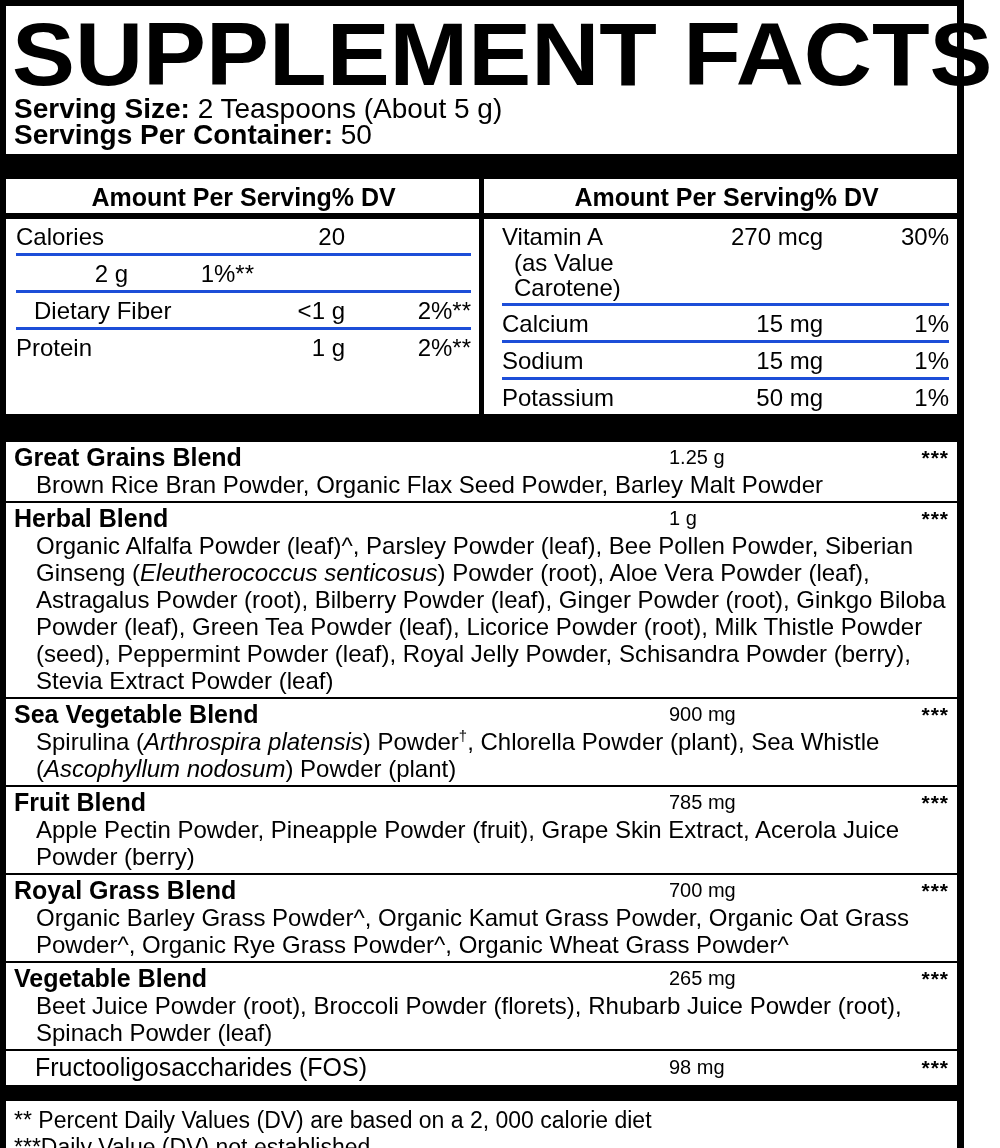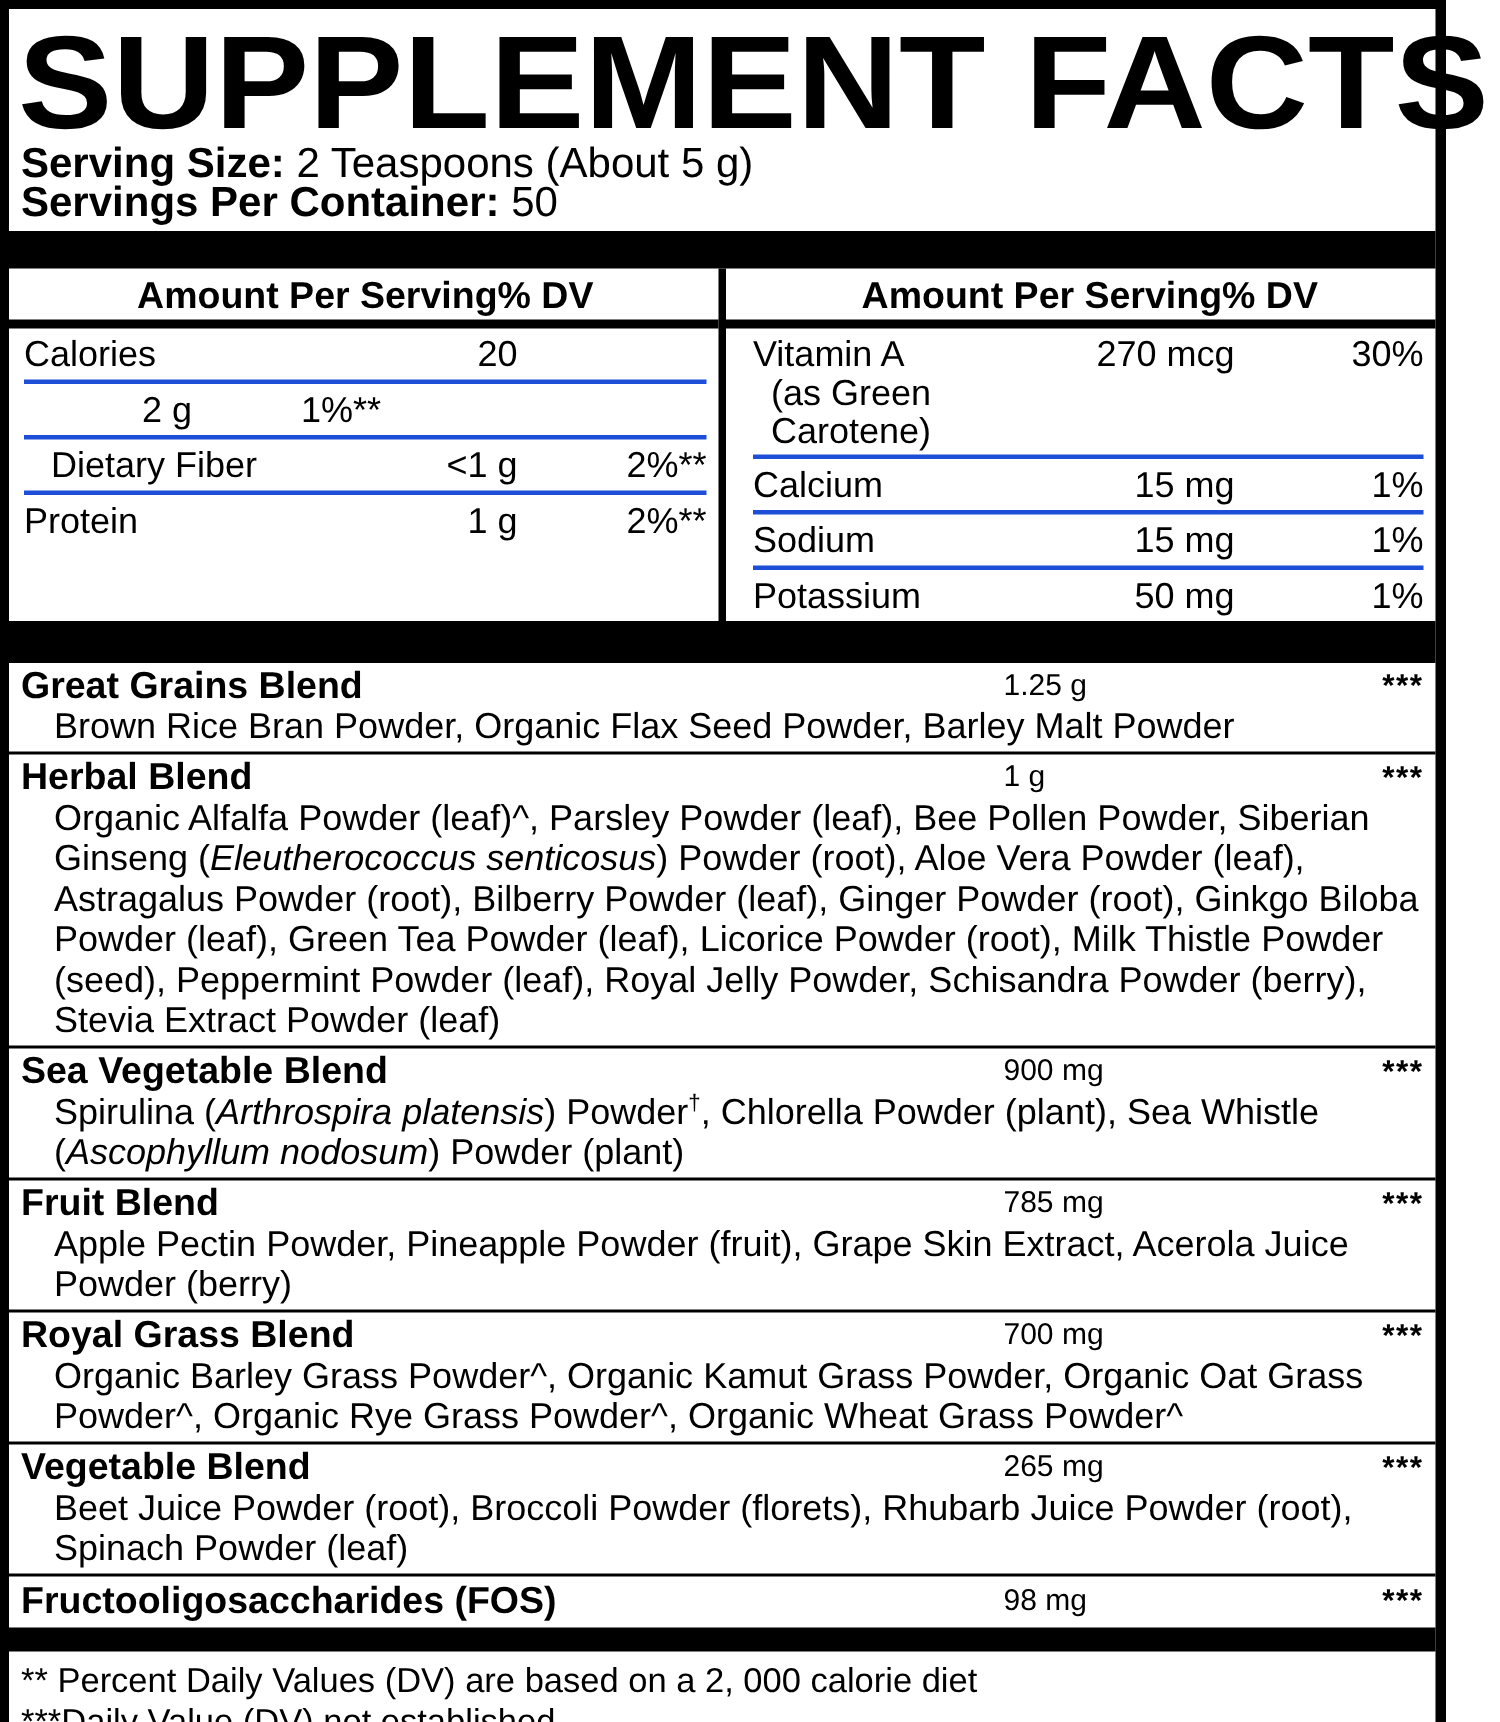--- a/index.html
+++ b/index.html
@@ -60,21 +60,21 @@
   .nrow .lab { flex: 1; }
   .nrow.indent .lab { padding-left: 18px; }
   .nrow .sub { padding-left: 12px; line-height: 25px; }
   .nrow .amt { width: 112px; text-align: right; white-space: nowrap; }
   .nrow .dv  { width: 126px; text-align: right; white-space: nowrap; }
   
   .blend { padding: 2px 8px 2px 8px; border-bottom: 2px solid #000; }
   .blend:last-child { border-bottom: none; padding-top: 3px; padding-bottom: 4px; }
   .blend-head { display: flex; align-items: flex-start; font-size: 25px; line-height: 27px; }
   .b-name { flex: 1; font-weight: bold; }
-  .b-name.reg { font-weight: bold; }
+  .b-name.reg { font-weight: normal; margin-left: 21px; }
   .b-amt { width: 130px; font-size: 20px; font-weight: normal; white-space: nowrap; }
   .b-dv  { width: 150px; text-align: right; font-size: 21px; font-weight: bold; letter-spacing: 1px; white-space: nowrap; }
   .b-desc { padding: 0 2px 1px 22px; font-size: 24px; line-height: 27px; }
   .b-desc sup { font-size: 62%; vertical-align: super; line-height: 0; }
   
   .footnotes { padding: 6px 8px 6px 8px; font-size: 23px; line-height: 27px; }
 </style>
 </head>
 <body>
 
@@ -124,21 +124,21 @@
         </div>
     </div>
     <div class="vdiv"></div>
     <div class="col right">
       <div class="col-head">
         <span>Amount Per Serving</span>
         <span>% DV</span>
       </div>
       <div id="right-rows">
           <div class="nrow">
-            <div class="lab">Vitamin A<div class="sub">(as Green Carotene)</div></div>
+            <div class="lab">Vitamin A<div class="sub">(as Value Carotene)</div></div>
             <div class="amt">270 mcg</div>
             <div class="dv">30%</div>
           </div>
           <div class="nrow">
             <div class="lab">Calcium</div>
             <div class="amt">15 mg</div>
             <div class="dv">1%</div>
           </div>
           <div class="nrow">
             <div class="lab">Sodium</div>

